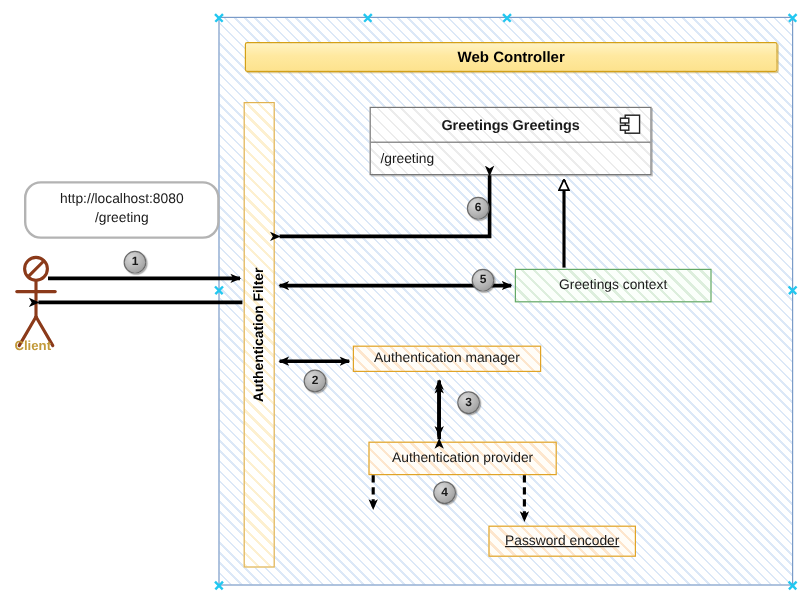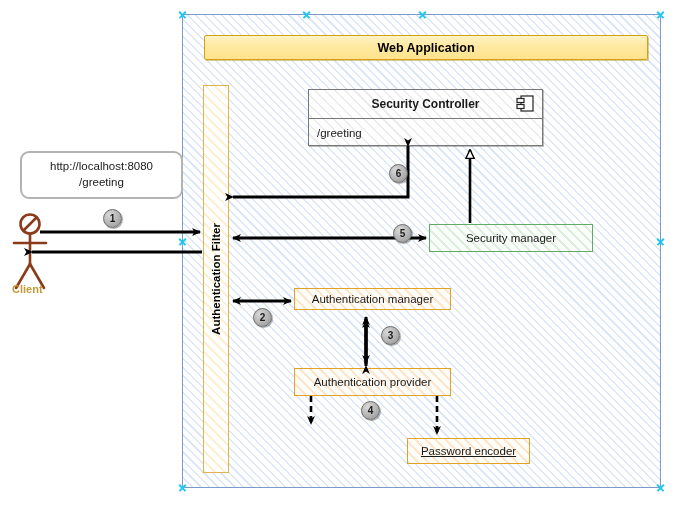--- a/index.html
+++ b/index.html
@@ -121,21 +121,21 @@
     background-color: #f6fbf6;
     background-image: repeating-linear-gradient(
       45deg,
       #ddeedd 0px, #ddeedd 2px,
       #fbfffb 2px, #fbfffb 7px
     );
   }
 
   #security-context { left: 429px; top: 224px; width: 164px; height: 28px; }
   #auth-manager     { left: 294px; top: 288px; width: 157px; height: 22px; }
-  #auth-provider    { left: 294px; top: 368px; width: 157px; height: 28px; }
+  #auth-provider    { left: 307px; top: 368px; width: 157px; height: 28px; }
   #password-encoder { left: 407px; top: 438px; width: 123px; height: 26px; text-decoration: underline; }
 
   
   #user-details-service {
     position: absolute;
     left: 257px;
     top: 428px;
     width: 141px;
     height: 32px;
     border: 5px solid #c8920a;
@@ -196,21 +196,21 @@
   }
 
   
   #url-box {
     position: absolute;
     left: 20px;
     top: 151px;
     width: 163px;
     height: 48px;
     border: 2.2px solid #b3b3b3;
-    border-radius: 9px;
+    border-radius: 14px;
     background: #ffffff;
     box-sizing: border-box;
     display: flex;
     flex-direction: column;
     align-items: center;
     justify-content: center;
     font-size: 11.5px;
     color: #1a1a1a;
     line-height: 1.35;
   }
@@ -267,45 +267,45 @@
 
     <div class="handle" style="left:-5px; top:-5px;"></div>
     <div class="handle" style="left:50%; top:-5px; margin-left:-4px;"></div>
     <div class="handle" style="right:-5px; top:-5px;"></div>
     <div class="handle" style="left:-5px; top:50%; margin-top:-14px;"></div>
     <div class="handle" style="right:-5px; top:50%; margin-top:-14px;"></div>
     <div class="handle" style="left:-5px; bottom:-5px;"></div>
     <div class="handle" style="right:-5px; bottom:-5px;"></div>
     <div class="handle" style="left:25%; top:-5px;"></div>
 
-    <div id="webapp-title">Web Application</div>
+    <div id="webapp-title">Web Controller</div>
   </div>
 
   <div id="auth-filter">
     <span class="vlabel">Authentication Filter</span>
   </div>
 
   <div id="greetings-controller">
     <div id="gc-header">
-      <span>Security Controller</span>
+      <span>Greetings Greetings</span>
       <span class="uml-comp-icon">
         <svg width="18" height="17" viewBox="0 0 18 17">
           <rect x="5" y="1" width="12" height="15" fill="#ffffff" stroke="#222" stroke-width="1.2"></rect>
           <rect x="1" y="3.5" width="7" height="4" fill="#ffffff" stroke="#222" stroke-width="1.2"></rect>
           <rect x="1" y="9.5" width="7" height="4" fill="#ffffff" stroke="#222" stroke-width="1.2"></rect>
         </svg>
       </span>
     </div>
     <div id="gc-body">
       <span>/greeting</span>
     </div>
   </div>
 
   <div id="security-context" class="dbox green">
-    <span>Security manager</span>
+    <span>Greetings context</span>
   </div>
 
   <div id="auth-manager" class="dbox orange">
     <span>Authentication manager</span>
   </div>
 
   <div id="auth-provider" class="dbox orange">
     <span>Authentication provider</span>
   </div>
 

